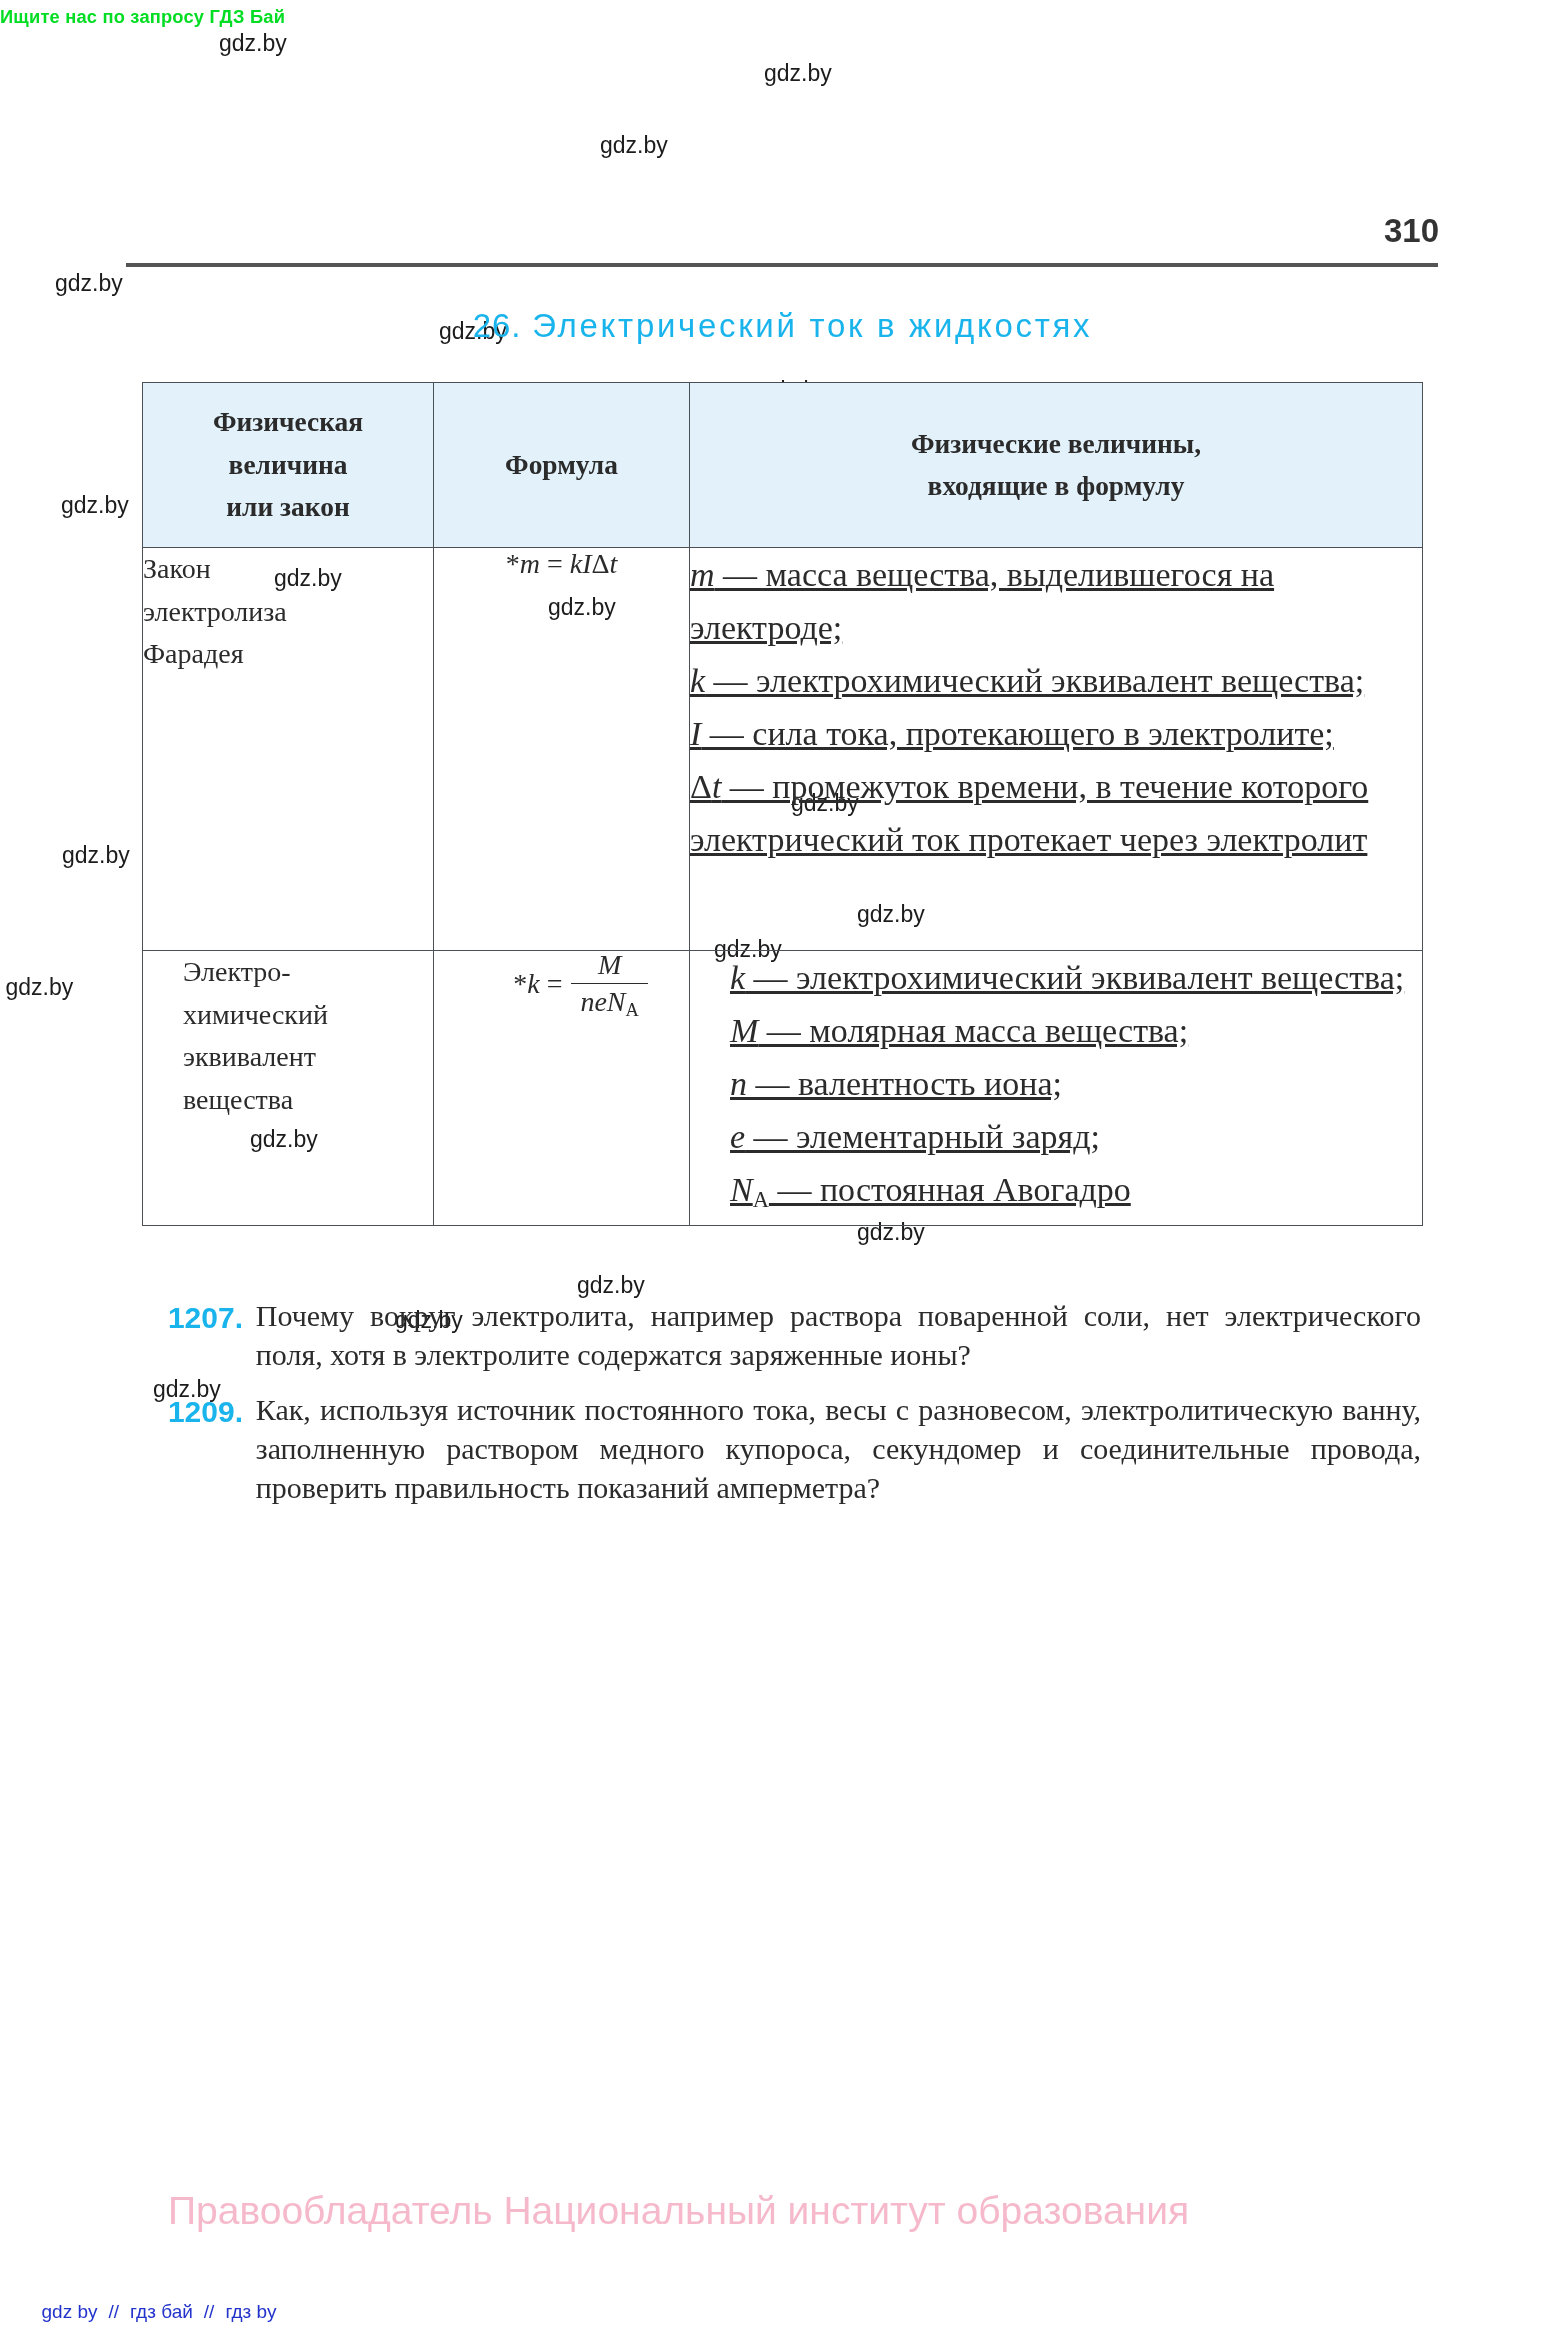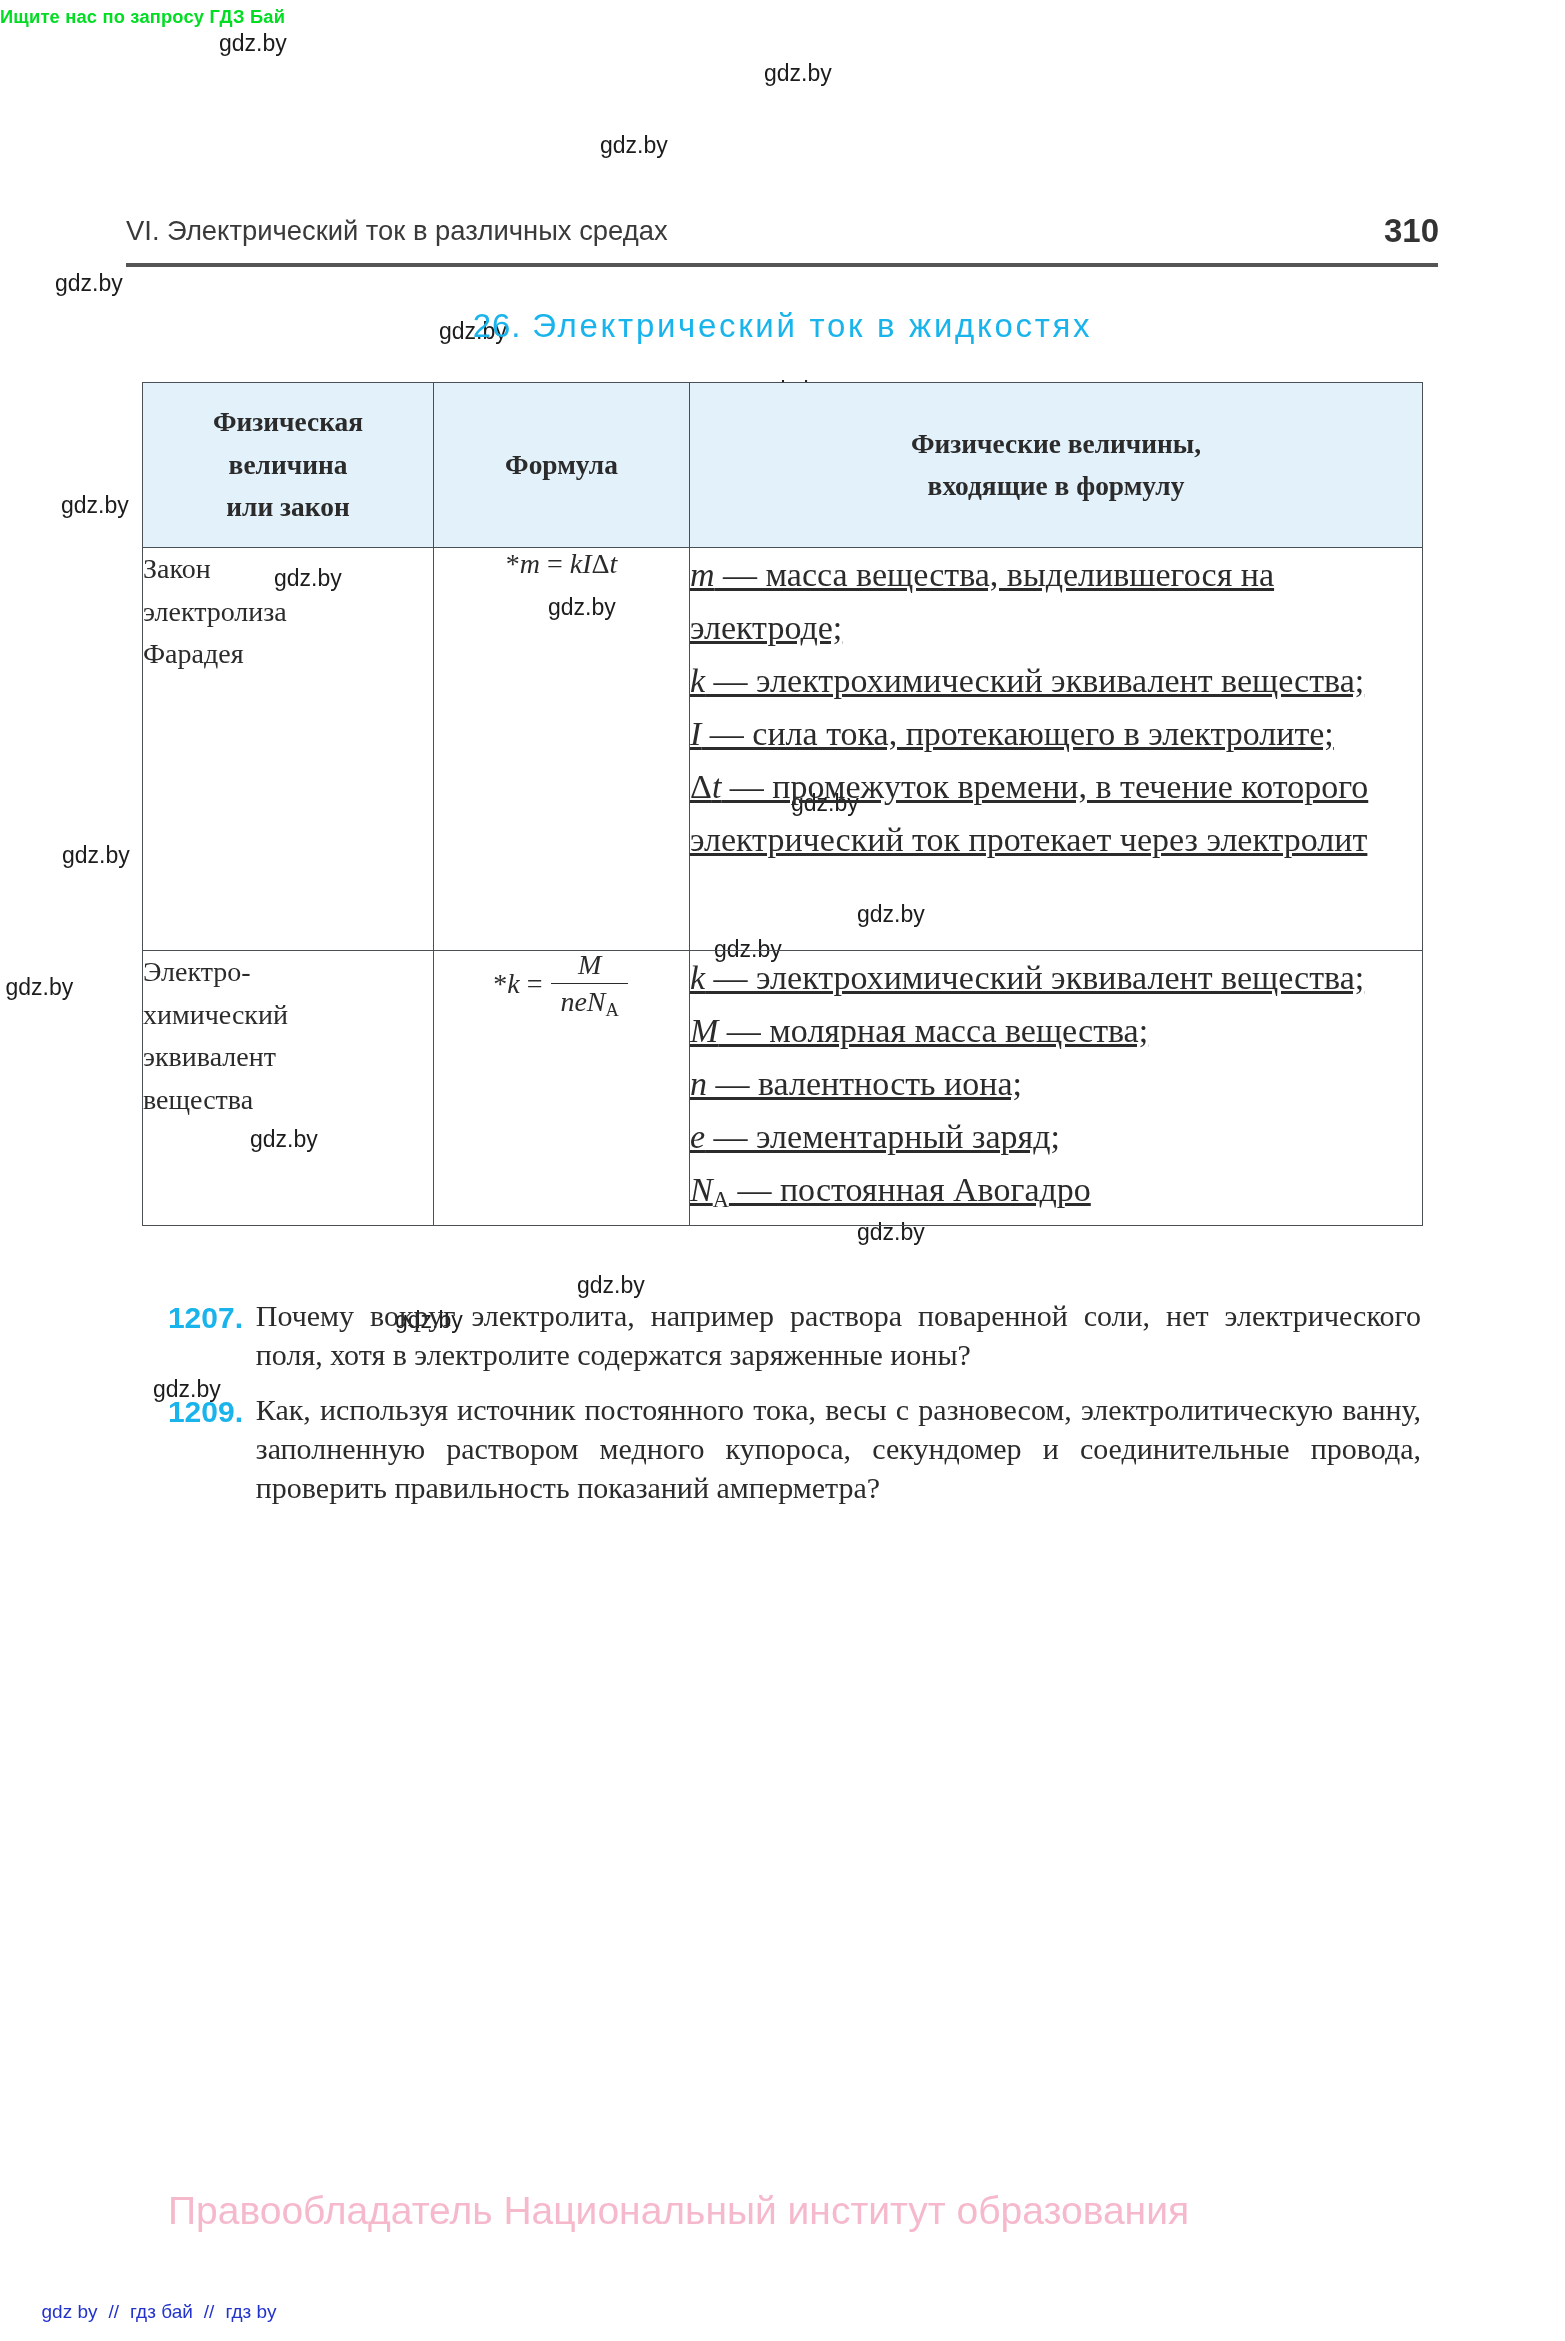--- a/index.html
+++ b/index.html
@@ -126,21 +126,21 @@
     line-height: 1.56;
     padding: 20px 12.8px 22px 25.6px;
     color: #2b2b2b;
     text-decoration: underline;
   }
   .row1 .cell-quantity,
   .row1 .cell-formula,
   .row1 .cell-vars { height: 402px; }
   .row2 .cell-quantity,
   .row2 .cell-formula,
-  .row2 .cell-vars { height: 274px; }
+  .row2 .cell-vars { height: 274px; padding-left: 40px; }
   .var-wrap { white-space: normal; }
 
   i.mi { font-style: italic; font-family: "Liberation Serif", serif; }
   sub.sb { font-size: 0.66em; font-style: normal; vertical-align: -0.25em; }
 
   
   .frac {
     display: inline-block;
     vertical-align: middle;
     text-align: center;
@@ -246,21 +246,20 @@
       <div class="wm" style="left: 857px; top: 901px;">gdz.by</div>
       <div class="wm" style="left: 714px; top: 936px;">gdz.by</div>
       <div class="wm" style="left: 5.5px; top: 974px;">gdz.by</div>
       <div class="wm" style="left: 250px; top: 1126px;">gdz.by</div>
       <div class="wm" style="left: 857px; top: 1219px;">gdz.by</div>
       <div class="wm" style="left: 577px; top: 1272px;">gdz.by</div>
       <div class="wm" style="left: 395px; top: 1307px;">gdz.by</div>
       <div class="wm" style="left: 153px; top: 1376px;">gdz.by</div>
     </div>
 
-  <div class="running-head">VI. Электрический ток в различных средах</div>
   <div class="page-number">310</div>
   <div class="head-rule"></div>
 
   <div class="section-title">
     <span class="num">26.</span><span class="sp">Электрический  ток  в  жидкостях</span>
   </div>
 
   <table class="formula-table">
     <colgroup>
       <col class="col-quantity">

